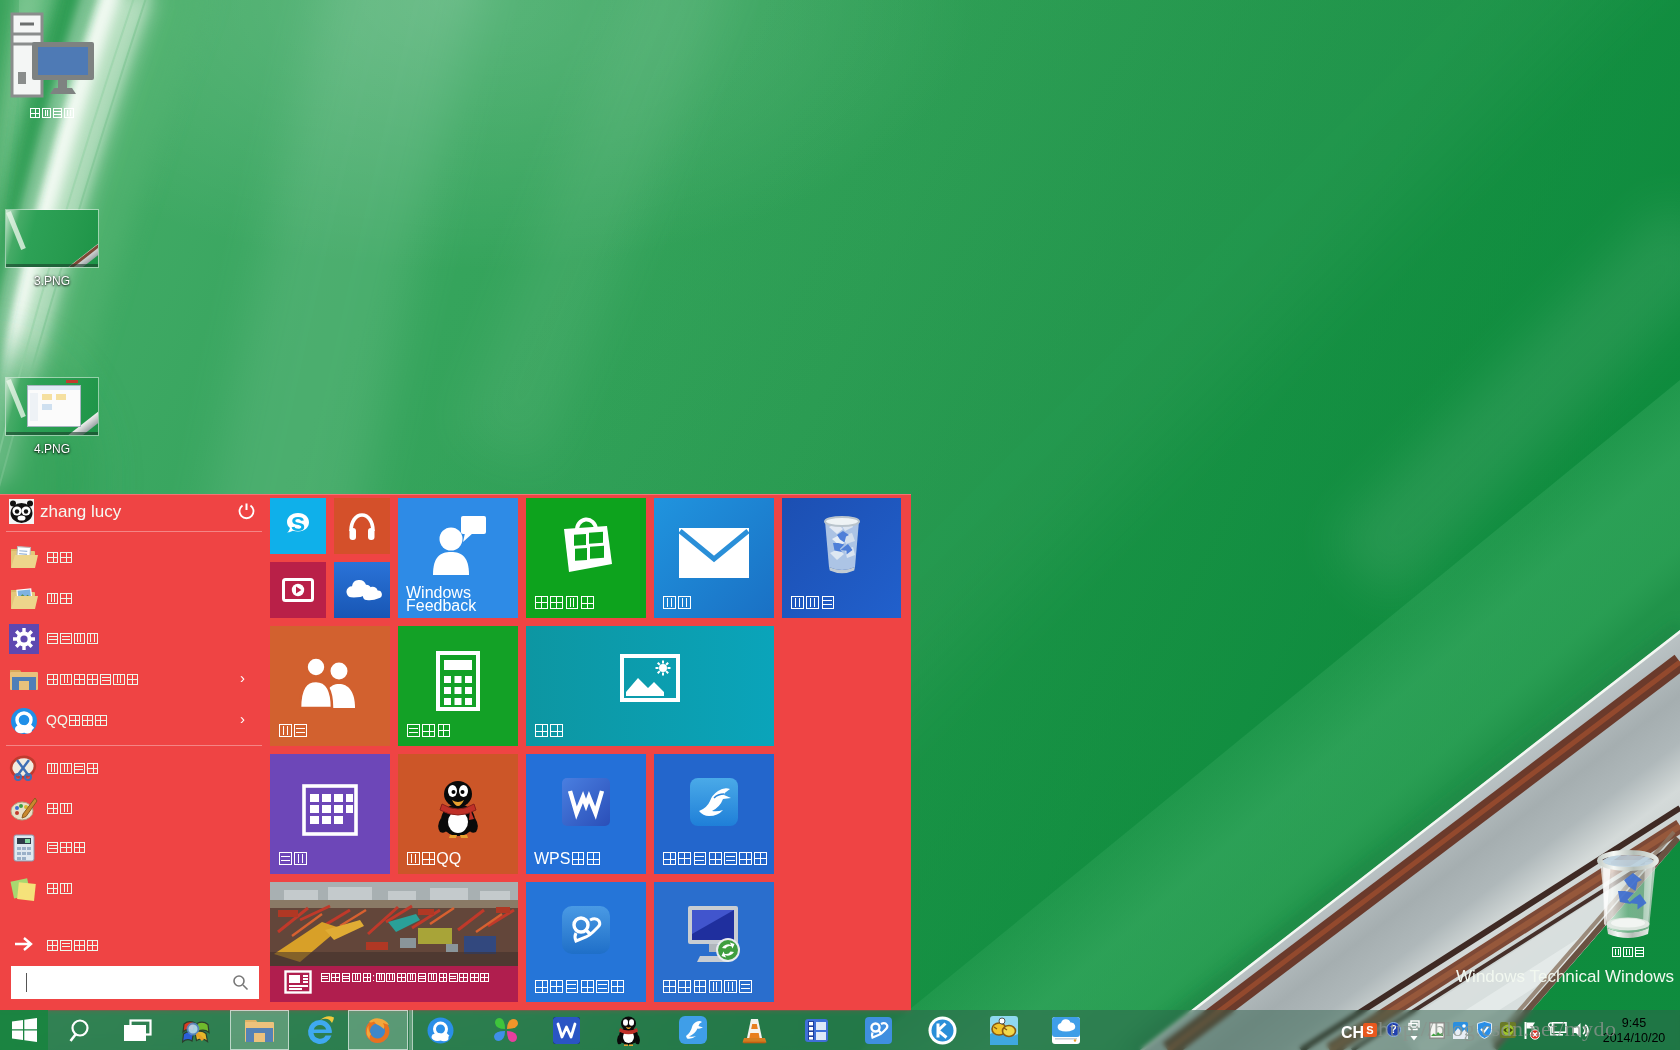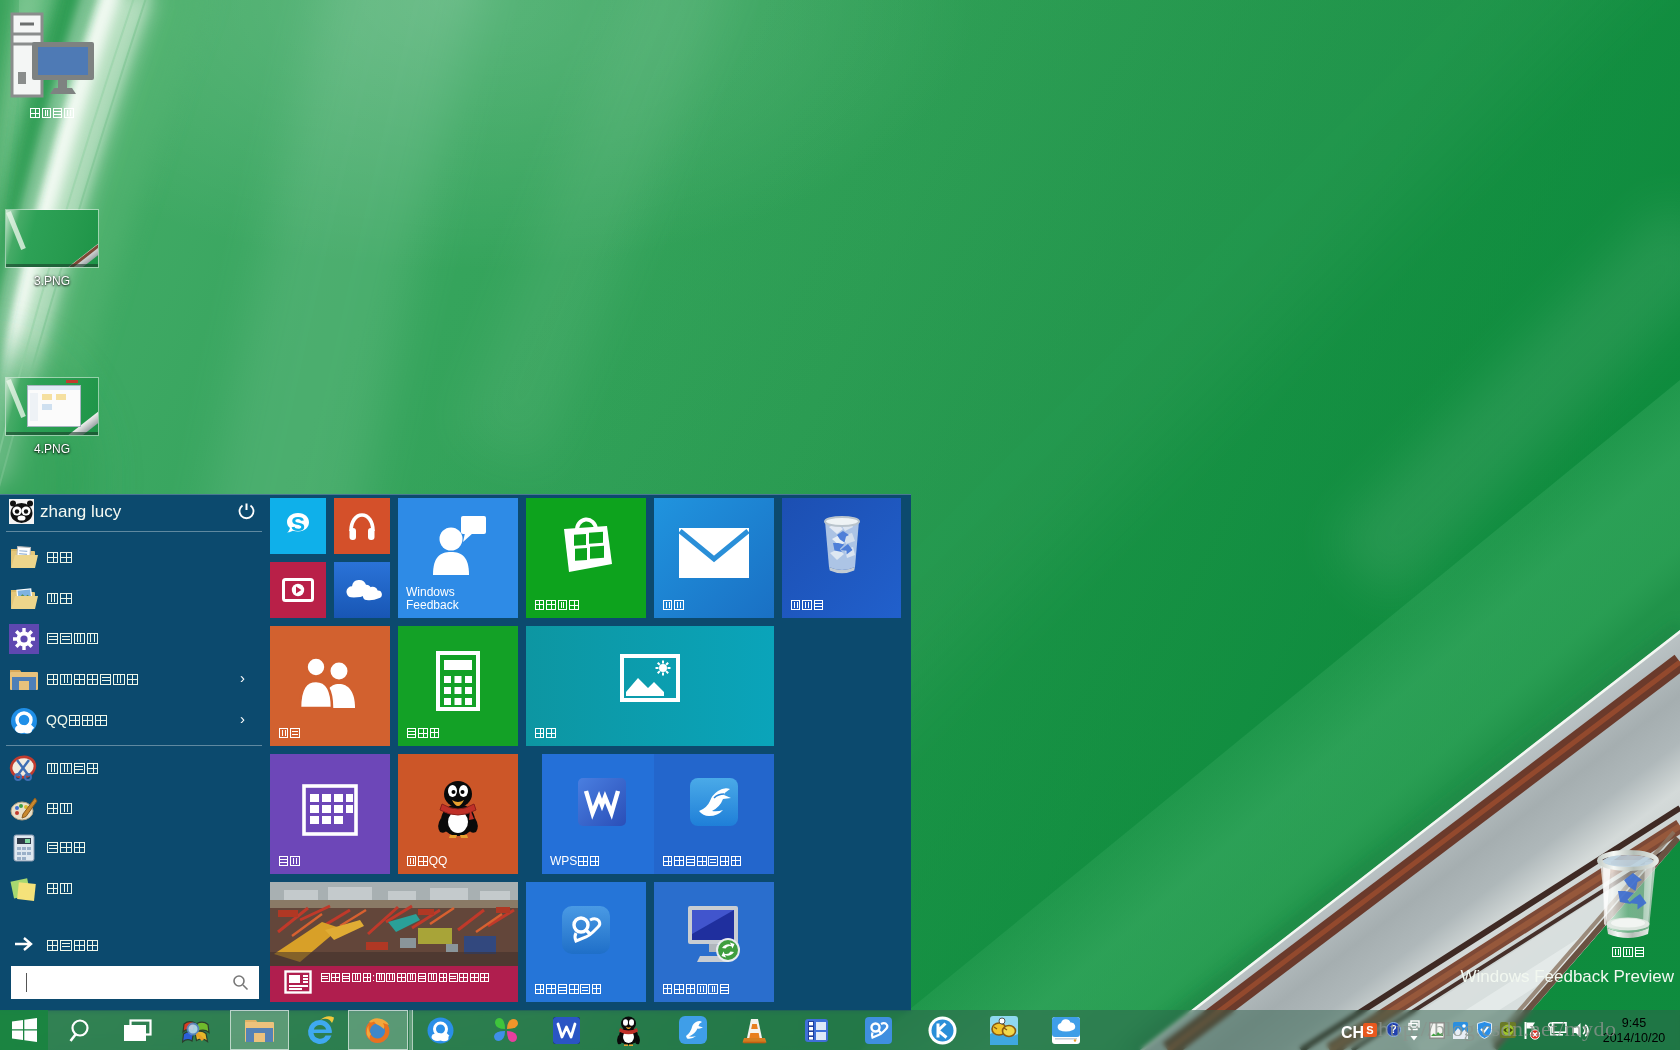--- a/index.html
+++ b/index.html
@@ -12,25 +12,25 @@
 .fg0::after{top:0;bottom:0;left:44%;width:.07em}
 .fg1::before{left:8%;right:8%;top:28%;height:.06em}
 .fg1::after{left:8%;right:8%;top:60%;height:.06em}
 .fg2::before{top:8%;bottom:8%;left:28%;width:.06em}
 .fg2::after{top:8%;bottom:8%;left:62%;width:.06em}
 .fg3::before{left:0;right:0;top:52%;height:.06em}
 .fg3::after{top:0;bottom:0;left:52%;width:.06em}
 
 .dlabel{color:#fff;font-size:12px;text-align:center;text-shadow:0 1px 2px rgba(0,0,0,.85),0 0 3px rgba(0,0,0,.6);}
 
-#menu{left:0;top:494px;width:911px;height:516px;background:#0c4a6e;border-top:1px solid rgba(255,255,255,.25);}
+#menu{left:0;top:494px;width:911px;height:516px;background:#ef4444;border-top:1px solid rgba(255,255,255,.25);}
 .mitem{position:absolute;left:46px;color:#eef7ea;font-size:14px;}
 .micon{position:absolute;left:9px;width:30px;height:30px;}
 .tile{position:absolute;color:#fff;overflow:hidden;}
-.tlabel{position:absolute;left:8px;bottom:6px;font-size:12px;color:#fff;}
+.tlabel{position:absolute;left:8px;bottom:6px;font-size:16px;color:#fff;}
 .sep{position:absolute;left:6px;width:256px;height:1px;background:rgba(255,255,255,.35);}
 .arrow{position:absolute;left:240px;color:#fff;font-size:15px;font-weight:400;}
 
 #taskbar{left:0;top:1010px;width:1680px;height:40px;background:rgba(47,95,75,.5);backdrop-filter:blur(2px);}
 .tbtn{position:absolute;top:0;height:40px;}
 </style>
 </head>
 <body>
 <div id="stage">
 
@@ -186,21 +186,21 @@
  <path d="M14,78 Q35,87 56,78 L55,84 Q35,92 15,84 Z" fill="url(#binrim)"></path>
  <g fill="#3f6fd1" opacity=".92">
   <path d="M31,30 l9,-7 9,7 -4.5,2 -2,9 -7,-4.5 z"></path>
   <path d="M25,41 l2,11 11,2 -3.5,-4.5 6.5,-6.5 -9,-2 z"></path>
   <path d="M47,44 l6.5,9 -9,6.5 0,-5.5 -9,-1 6.5,-5.5 z"></path>
  </g>
 </svg>
 <div class="abs dlabel cjk" style="left:1595px;top:945px;width:66px;font-size:12px;"><span class="fg fg2"></span><span class="fg fg2"></span><span class="fg fg1"></span></div>
 
 <div class="abs" style="right:6px;top:967px;width:420px;text-align:right;color:#f2f8f0;font-size:17px;line-height:20px;">
- <div>Windows Feedback Preview</div>
+ <div>Windows Technical Windows</div>
 </div>
 
 <div id="menu" class="abs">
 
  <div class="abs" style="left:9px;top:4px;width:25px;height:25px;background:#fff;overflow:hidden">
    <svg width="25" height="25" viewBox="0 0 25 25">
           <rect width="25" height="25" fill="#f5f5f5"></rect>
    <ellipse cx="12.5" cy="14" rx="11" ry="10" fill="#111"></ellipse>
           <circle cx="8" cy="12" r="4.6" fill="#fff"></circle>
           <circle cx="17" cy="12" r="4.6" fill="#fff"></circle>
@@ -471,21 +471,21 @@
   <path d="M20,24 Q26,28 32,24 Q29,30 26,30 Q23,30 20,24" fill="#e8a02e"></path>
   <ellipse cx="26" cy="46" rx="10" ry="11" fill="#fff"></ellipse>
   <path d="M10,28 Q26,38 42,28 L44,34 Q26,44 8,34 Z" fill="#c03028" stroke="#8a1f1a" stroke-width="1"></path>
   <path d="M38,33 l4,10 -5,1 z" fill="#c03028"></path>
   <path d="M9,42 Q4,50 8,56 Q13,58 15,54 Z" fill="#0a0a0a"></path>
             <path d="M43,42 Q48,50 44,56 Q39,58 37,54 Z" fill="#0a0a0a"></path>
   <path d="M18,59 h7 l-1,3 h-7 z M28,59 h7 l1,3 h-7 z" fill="#e8a02e"></path>
  </svg>
  <div class="tlabel cjk"><span class="fg fg2"></span><span class="fg fg3"></span>QQ</div>
 </div>
-<div class="tile" style="left:526px;top:259px;width:120px;height:120px;background:#2470d8;margin-left:16px;">
+<div class="tile" style="left:526px;top:259px;width:120px;height:120px;background:#2470d8;">
  <div class="abs" style="left:36px;top:24px;width:48px;height:48px;background:linear-gradient(135deg,#4a7fe0,#2a4fb8);border-radius:5px;"></div>
  <svg class="abs" style="left:36px;top:24px" width="48" height="48" viewBox="0 0 48 48">
   <path d="M8,13 L14.5,35 L21,19 L24,27 L27,19 L33.5,35 L40,13" fill="none" stroke="#fff" stroke-width="4.4" stroke-linejoin="miter"></path>
  </svg>
  <div class="tlabel cjk">WPS<span class="fg fg3"></span><span class="fg fg3"></span></div>
 </div>
 <div class="tile" style="left:654px;top:259px;width:120px;height:120px;background:#2366cc;">
  <div class="abs" style="left:36px;top:24px;width:48px;height:48px;background:linear-gradient(180deg,#4aaae8,#1f7fd8);border-radius:8px;"></div>
  <svg class="abs" style="left:36px;top:24px" width="48" height="48" viewBox="0 0 48 48">
   <path d="M9,33 Q17,30 20,23 Q22,17 28,13 Q34,9 40,11 L36,14 Q34,15 34,17 L41,20 L33,21 Q30,29 22,33 Q27,34 33,32 Q28,38 19,38 Q13,38 9,33 Z" fill="#fff"></path>

